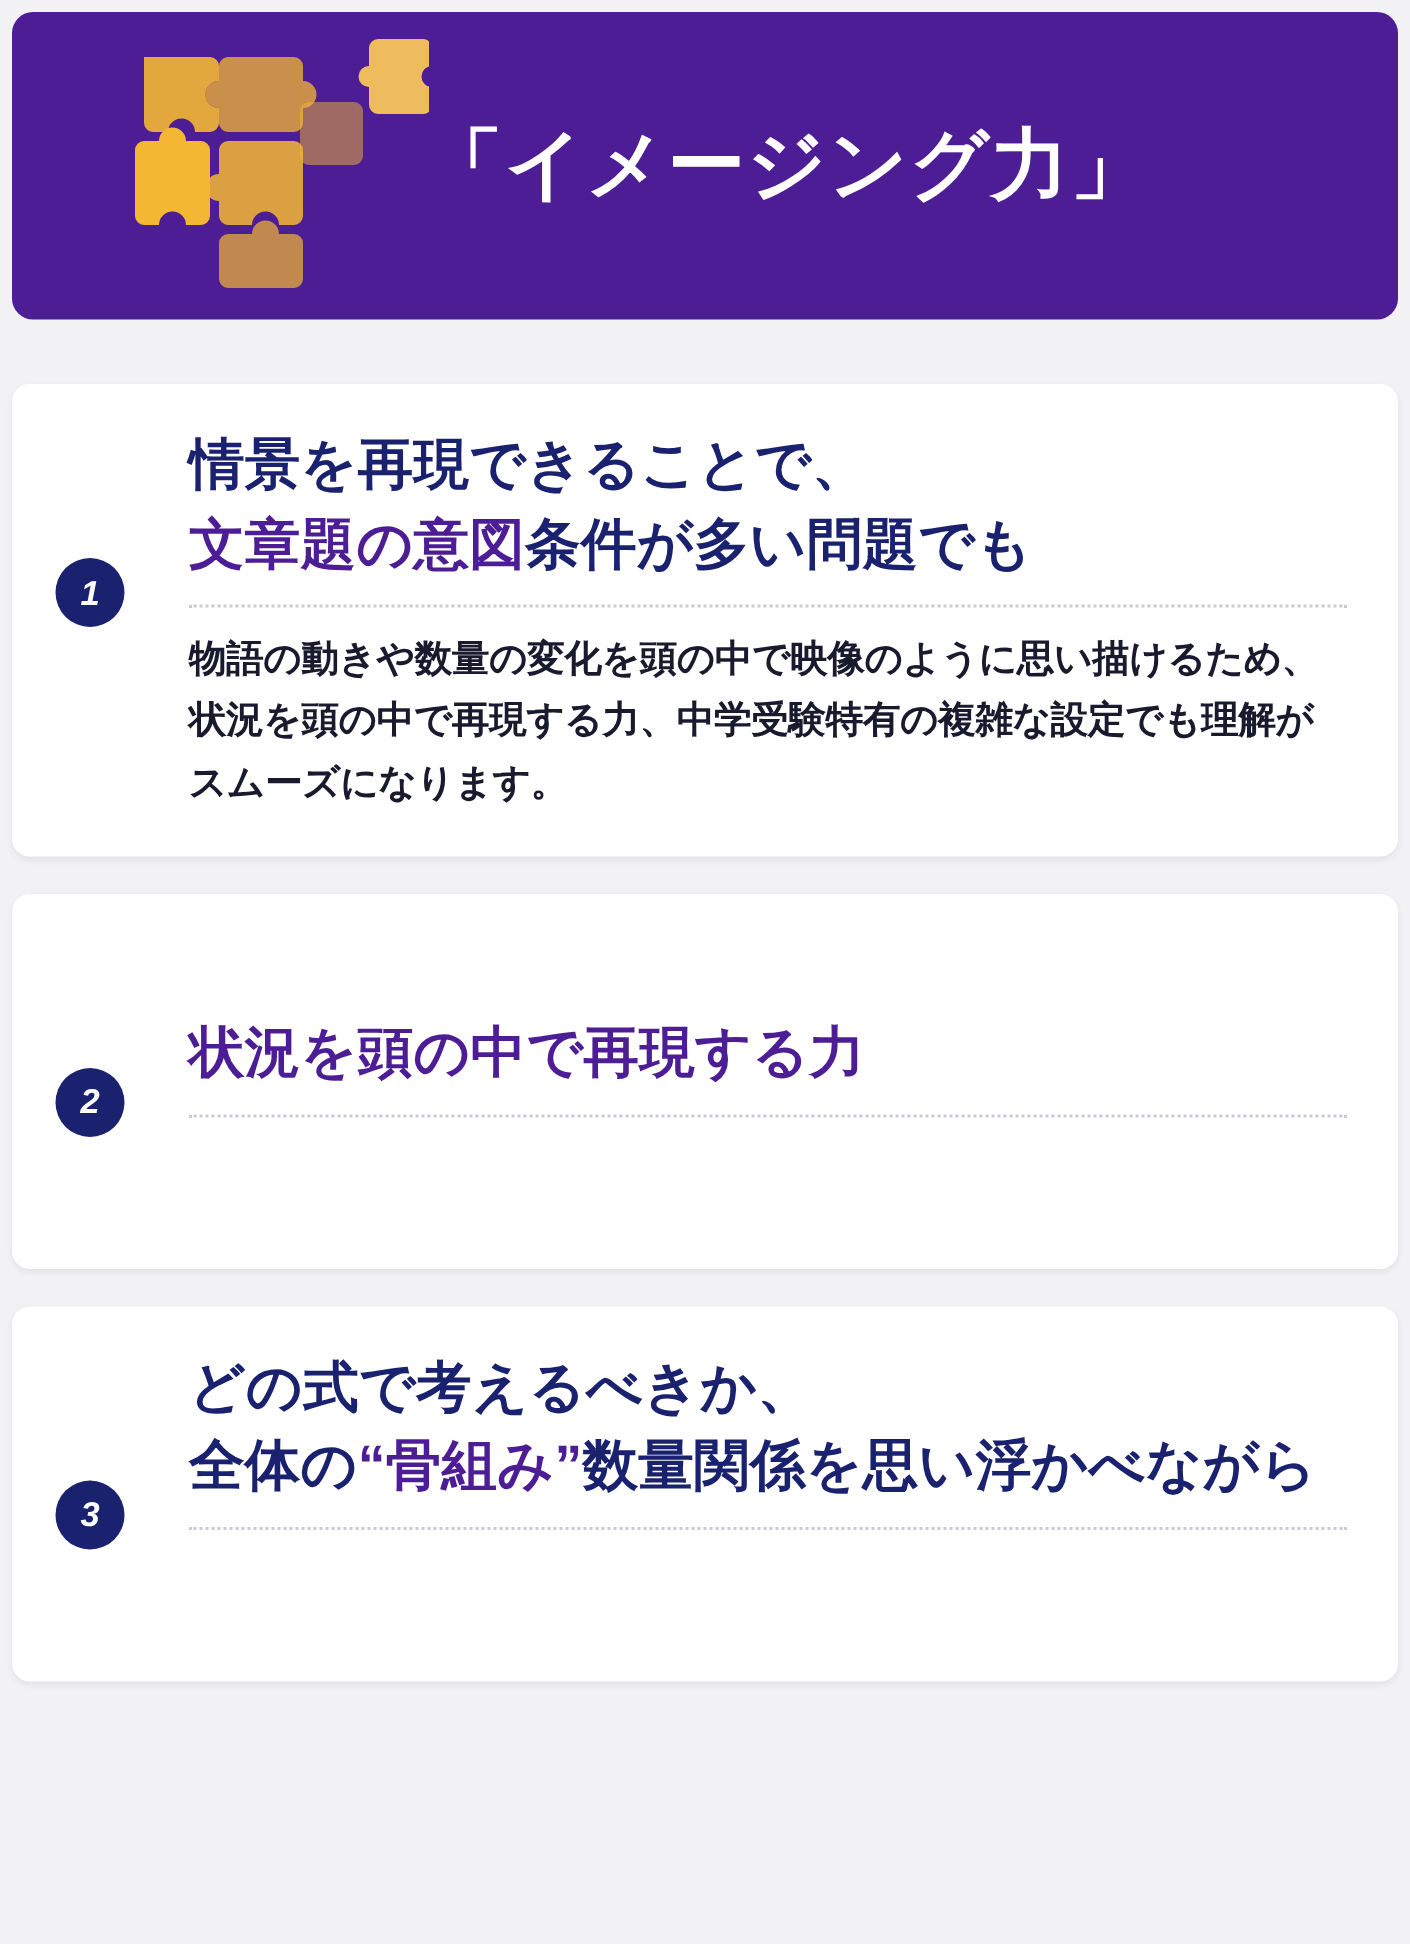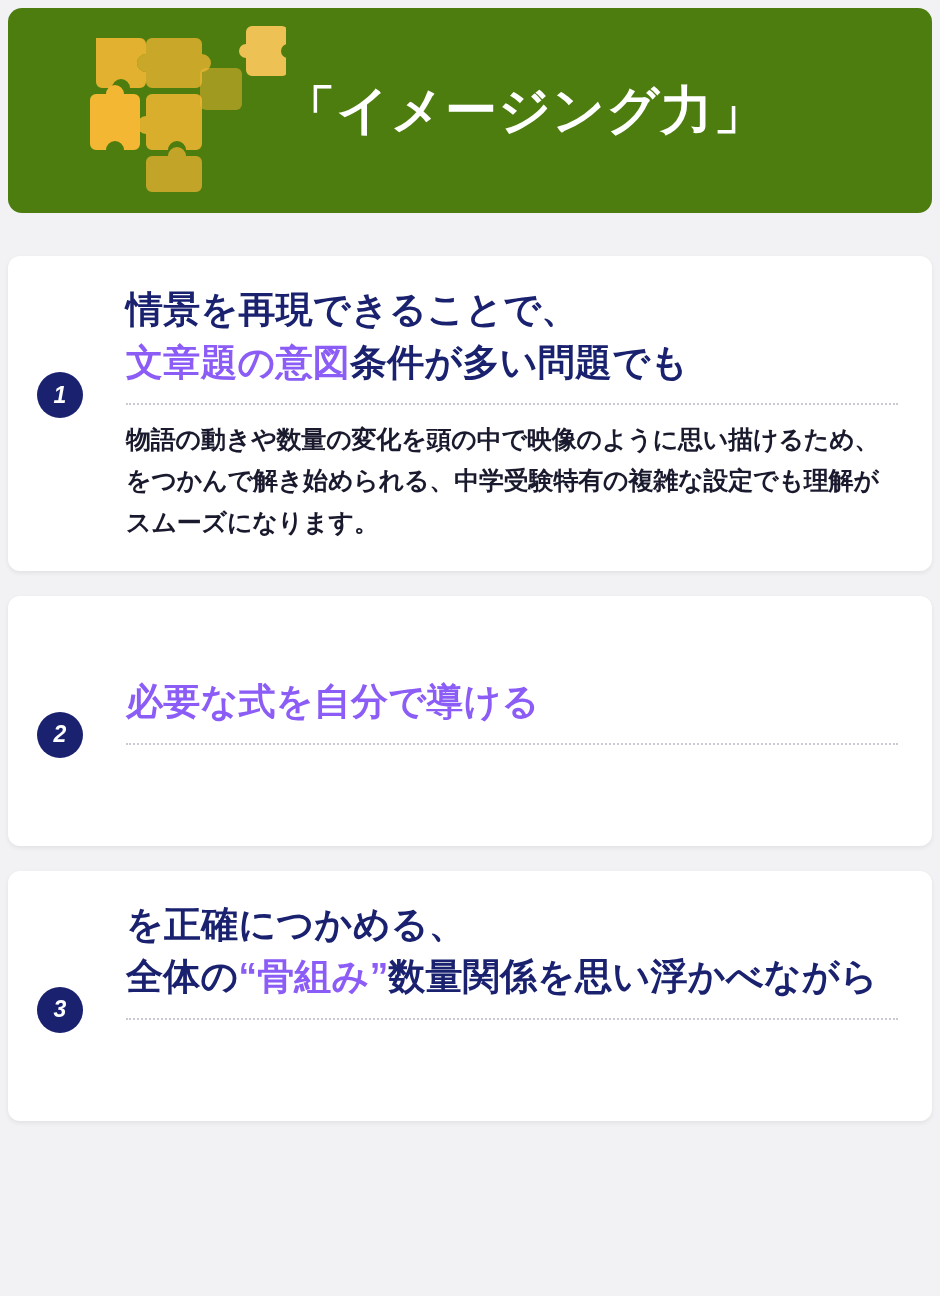--- a/index.html
+++ b/index.html
@@ -13,21 +13,21 @@
     font-family: "Liberation Sans", "DejaVu Sans", sans-serif;
     -webkit-font-smoothing: antialiased;
     overflow: hidden;
   }
 
   
   .header {
     position: relative;
     margin: 8px 8px 0 8px;
     height: 205px;
-    background: #4d7c0f;
+    background: #4c1d95;
     border-radius: 14px;
     overflow: hidden;
     display: flex;
     align-items: center;
     justify-content: center;
   }
   .puzzle-art {
     position: absolute;
     left: 48px;
     top: 0;
@@ -92,21 +92,21 @@
     justify-content: center;
   }
   .card-heading {
     font-size: 37px;
     font-weight: bold;
     color: #1a2270;
     line-height: 1.42;
     letter-spacing: 0.2px;
   }
   .hl {
-    color: #8b5cf6;
+    color: #4c1d95;
   }
   .divider {
     margin: 14px 0 14px 0;
     border: none;
     border-top: 2px dotted #c9cad4;
     height: 0;
   }
   .card-body {
     font-size: 25px;
     line-height: 1.65;
@@ -143,34 +143,34 @@
 
 <div class="cards">
 
   <div class="card">
     <div class="badge">1</div>
     <div class="card-heading">
       <span>情景を再現できることで、</span><br>
       <span class="hl">文章題の意図</span><span>条件が多い問題でも</span>
     </div>
     <hr class="divider">
-    <div class="card-body">物語の動きや数量の変化を頭の中で映像のように思い描けるため、をつかんで解き始められる、中学受験特有の複雑な設定でも理解がスムーズになります。</div>
+    <div class="card-body">物語の動きや数量の変化を頭の中で映像のように思い描けるため、状況を頭の中で再現する力、中学受験特有の複雑な設定でも理解がスムーズになります。</div>
   </div>
 
   <div class="card">
     <div class="badge">2</div>
     <div class="card-heading">
       <br>
-      <span class="hl">必要な式を自分で導ける</span><span></span>
+      <span class="hl">状況を頭の中で再現する力</span><span></span>
     </div>
     <hr class="divider">
   </div>
 
   <div class="card">
     <div class="badge">3</div>
     <div class="card-heading">
-      <span>を正確につかめる、</span><br>
+      <span>どの式で考えるべきか、</span><br>
       <span>全体の</span><span class="hl">“骨組み”</span><span>数量関係を思い浮かべながら</span>
     </div>
     <hr class="divider">
   </div>
 
 </div>
 
 </body></html>

